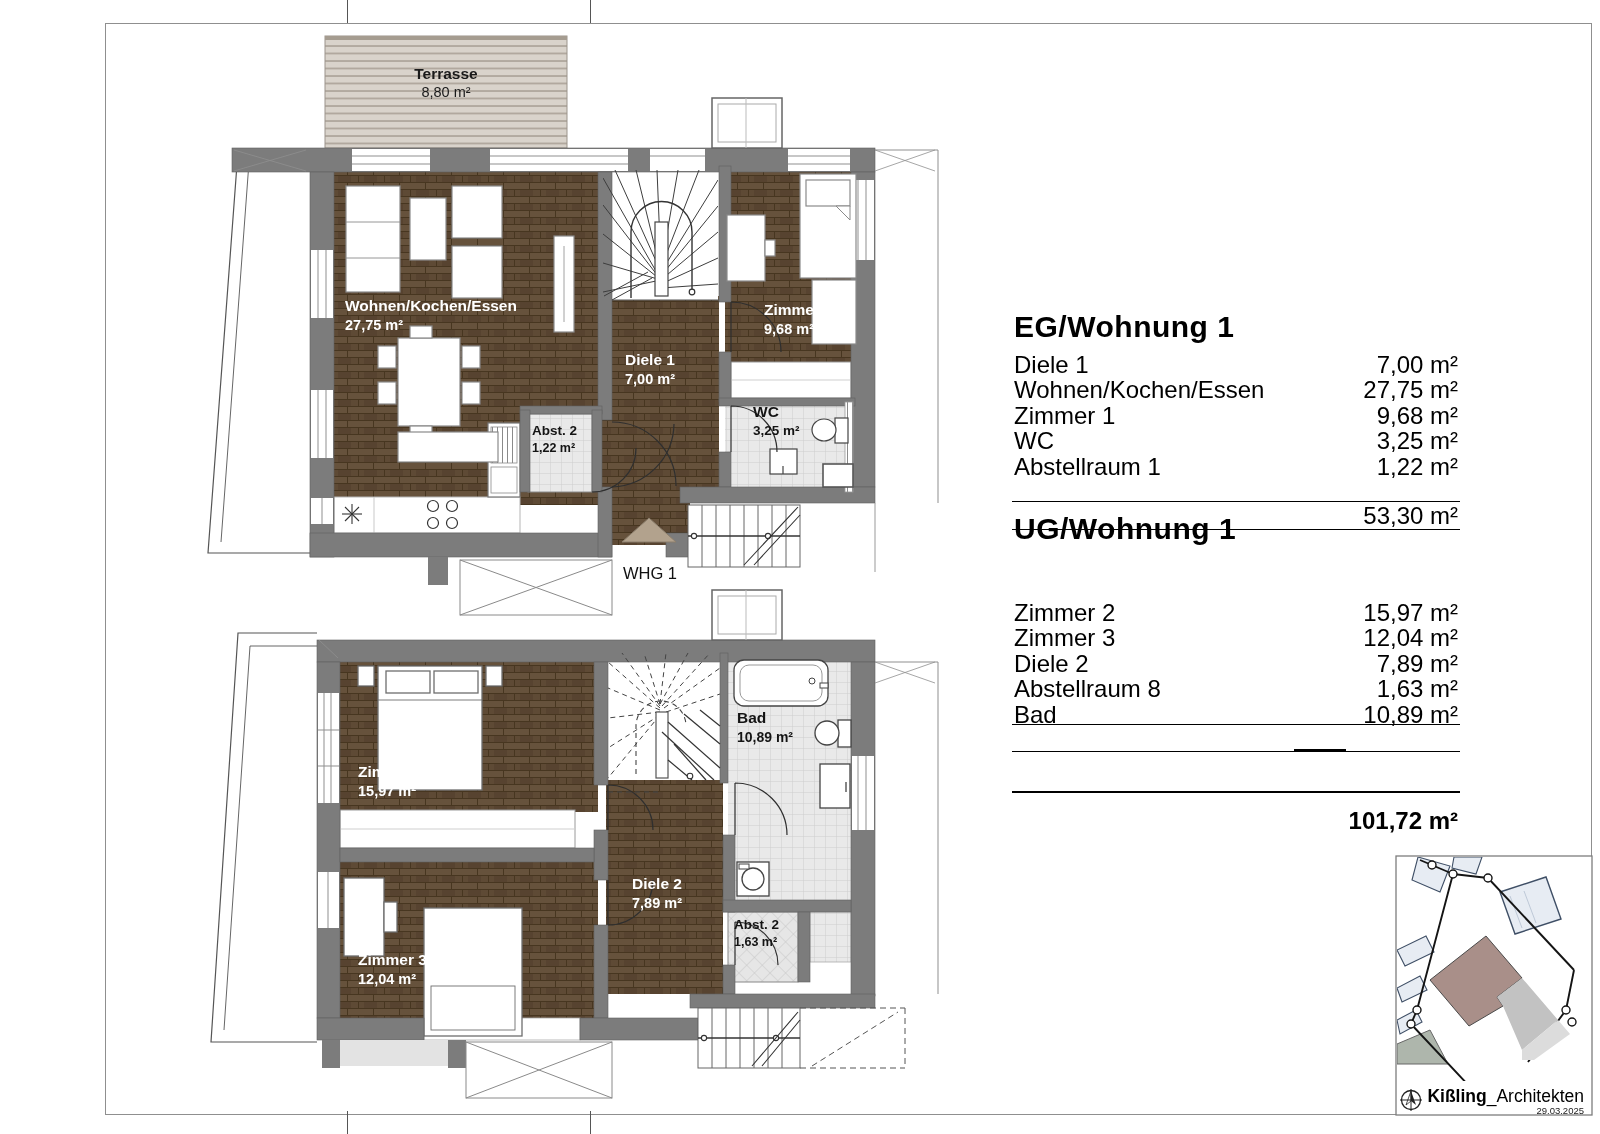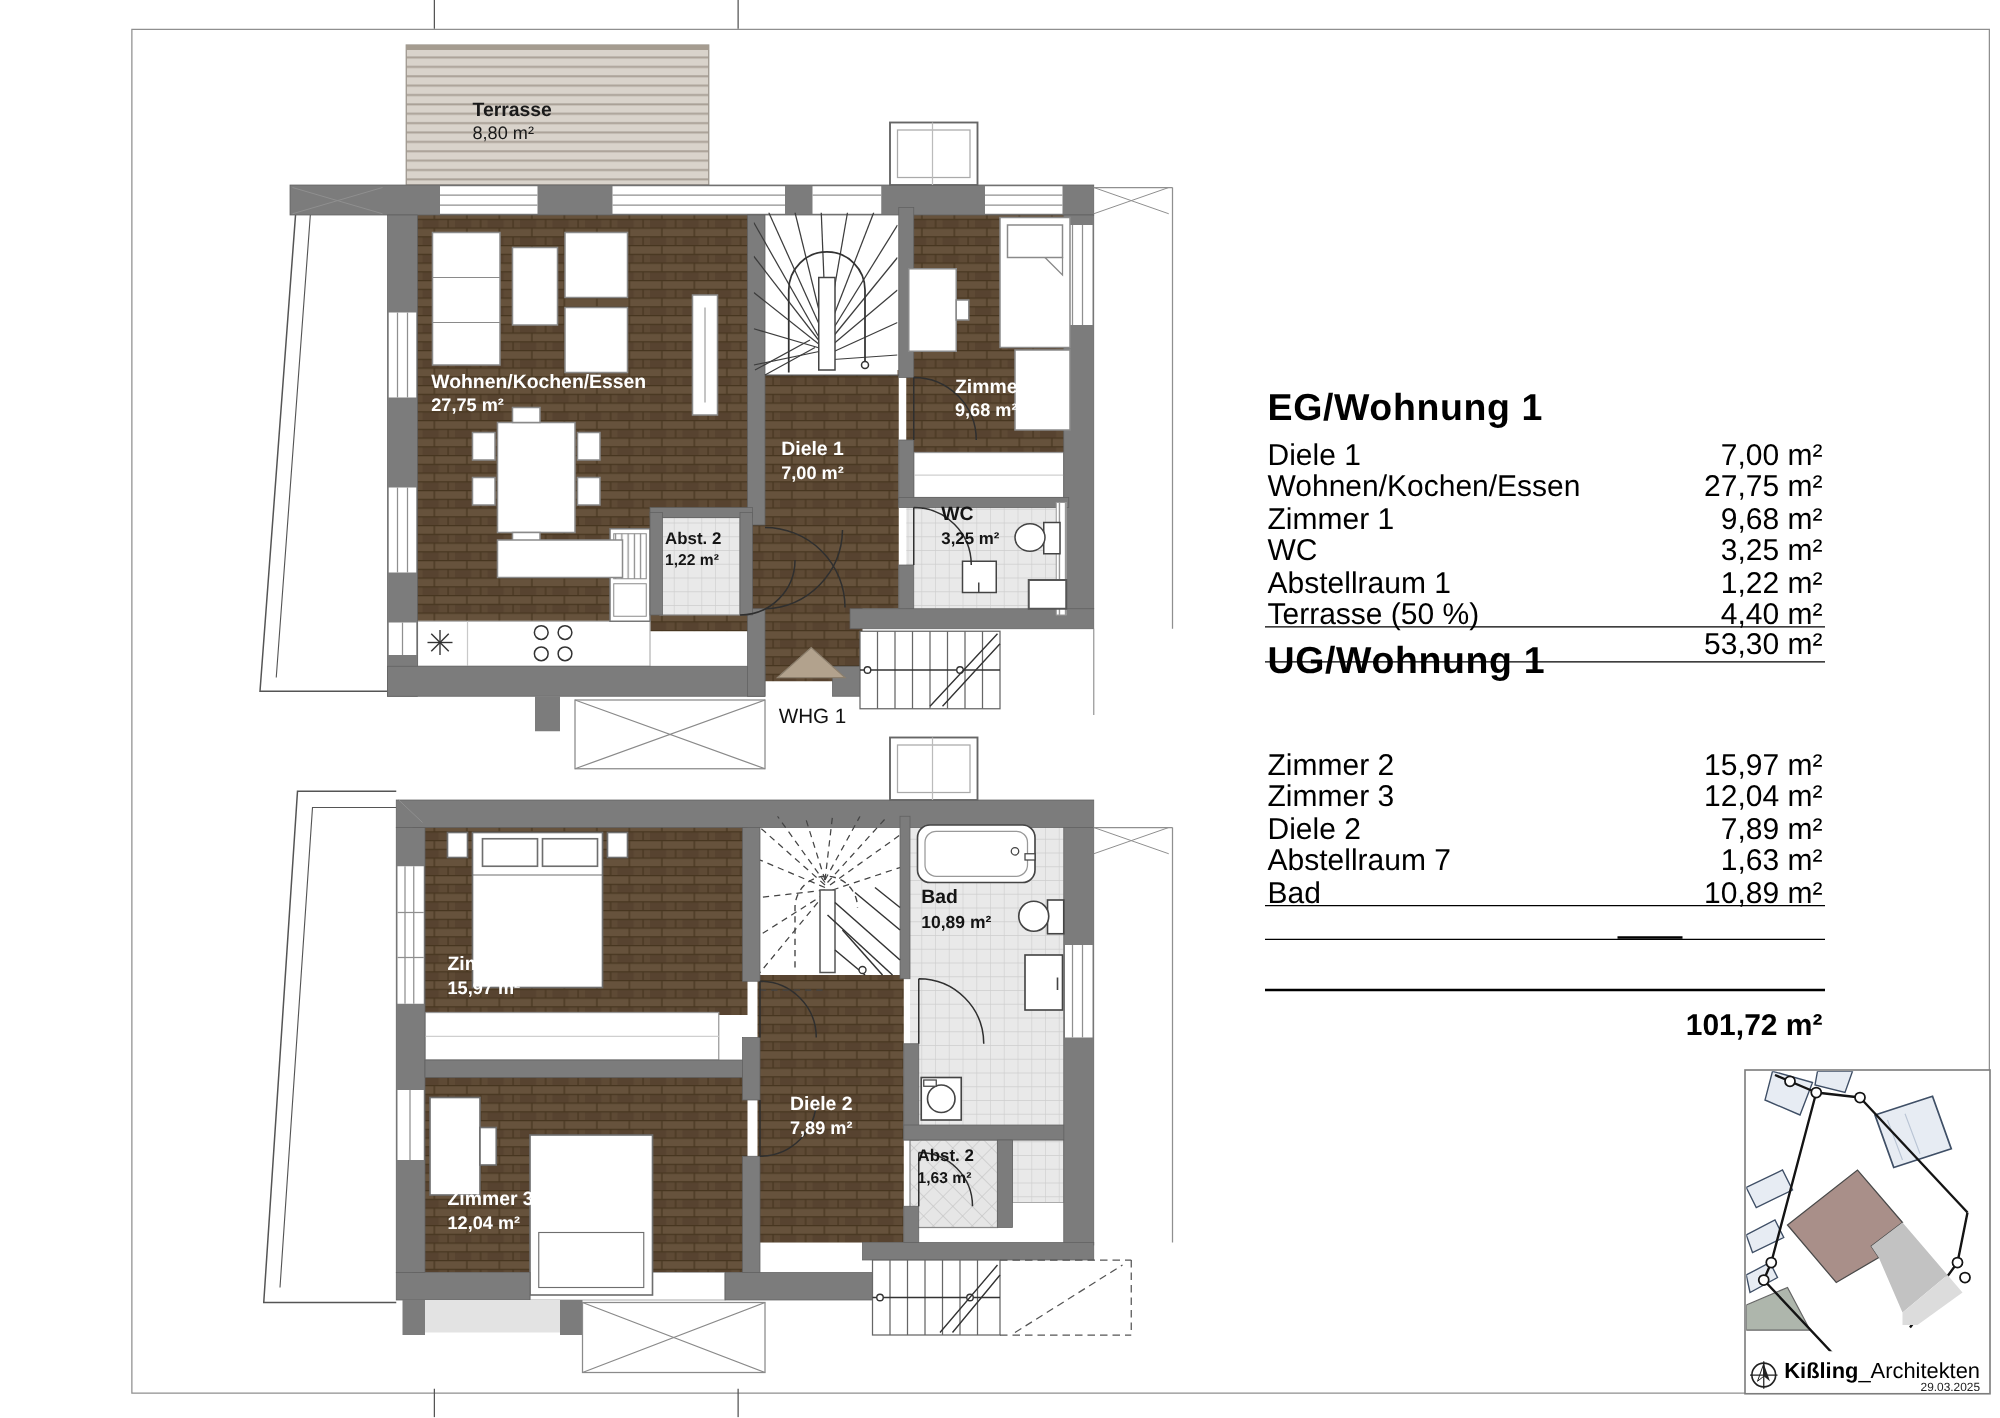--- a/index.html
+++ b/index.html
@@ -9,21 +9,21 @@
          border:1.5px solid #8f8f8f;}
   .foldmark{position:absolute;border-left:1.2px solid #555;width:0;height:23px;}
   svg.drawing{position:absolute;left:0;top:0;}
 
   
   .room-label{position:absolute;color:#fff;font-weight:bold;font-size:15.5px;line-height:1.32;white-space:nowrap;}
   .room-label .area{display:block;font-size:14.5px;font-weight:bold;}
   .room-label.dark{color:#141414;}
   .room-label.small{font-size:13.5px;}
   .room-label.small .area{font-size:12.5px;}
-  .terr-label{position:absolute;left:378px;top:80px;width:136px;color:#1a1a1a;}
+  .terr-label{position:absolute;left:378px;top:65px;width:136px;text-align:center;color:#1a1a1a;}
   .terr-label .nm{font-weight:bold;font-size:15.5px;}
   .terr-label .area{font-size:14.5px;}
   .whg-label{position:absolute;left:608px;top:564px;width:84px;text-align:center;
              color:#111;font-size:16.5px;}
 
   
   .tbl-title{position:absolute;left:1014px;display:flex;
              font-size:30px;font-weight:bold;color:#000;letter-spacing:.5px;}
   .tbl-rows{position:absolute;left:1014px;width:444px;}
   .tbl-row{display:flex;justify-content:space-between;height:25.4px;
@@ -532,24 +532,20 @@
         <span>9,68 m²</span>
       </div>
     <div class="tbl-row">
         <span>WC</span>
         <span>3,25 m²</span>
       </div>
     <div class="tbl-row">
         <span>Abstellraum 1</span>
         <span>1,22 m²</span>
       </div>
-    <div class="tbl-row">
-        <span>Terrasse (50 %)</span>
-        <span>4,40 m²</span>
-      </div>
   </div>
   <div class="rule" style="top:501px;"></div>
   <div class="sum-row" style="top:503px;">53,30 m²</div>
   <div class="rule" style="top:529px;"></div>
 
   <div class="tbl-title" style="top:512px;">
     <span>UG</span>
       <span>/</span>
       <span>Wohnung 1</span>
   </div>
@@ -560,21 +556,21 @@
       </div>
     <div class="tbl-row">
         <span>Zimmer 3</span>
         <span>12,04 m²</span>
       </div>
     <div class="tbl-row">
         <span>Diele 2</span>
         <span>7,89 m²</span>
       </div>
     <div class="tbl-row">
-        <span>Abstellraum 7</span>
+        <span>Abstellraum 8</span>
         <span>1,63 m²</span>
       </div>
     <div class="tbl-row">
         <span>Bad</span>
         <span>10,89 m²</span>
       </div>
   </div>
   <div class="rule" style="top:724px;"></div>
   <div class="sum-dash" style="top:749px;"></div>
   <div class="rule" style="top:751px;"></div>

